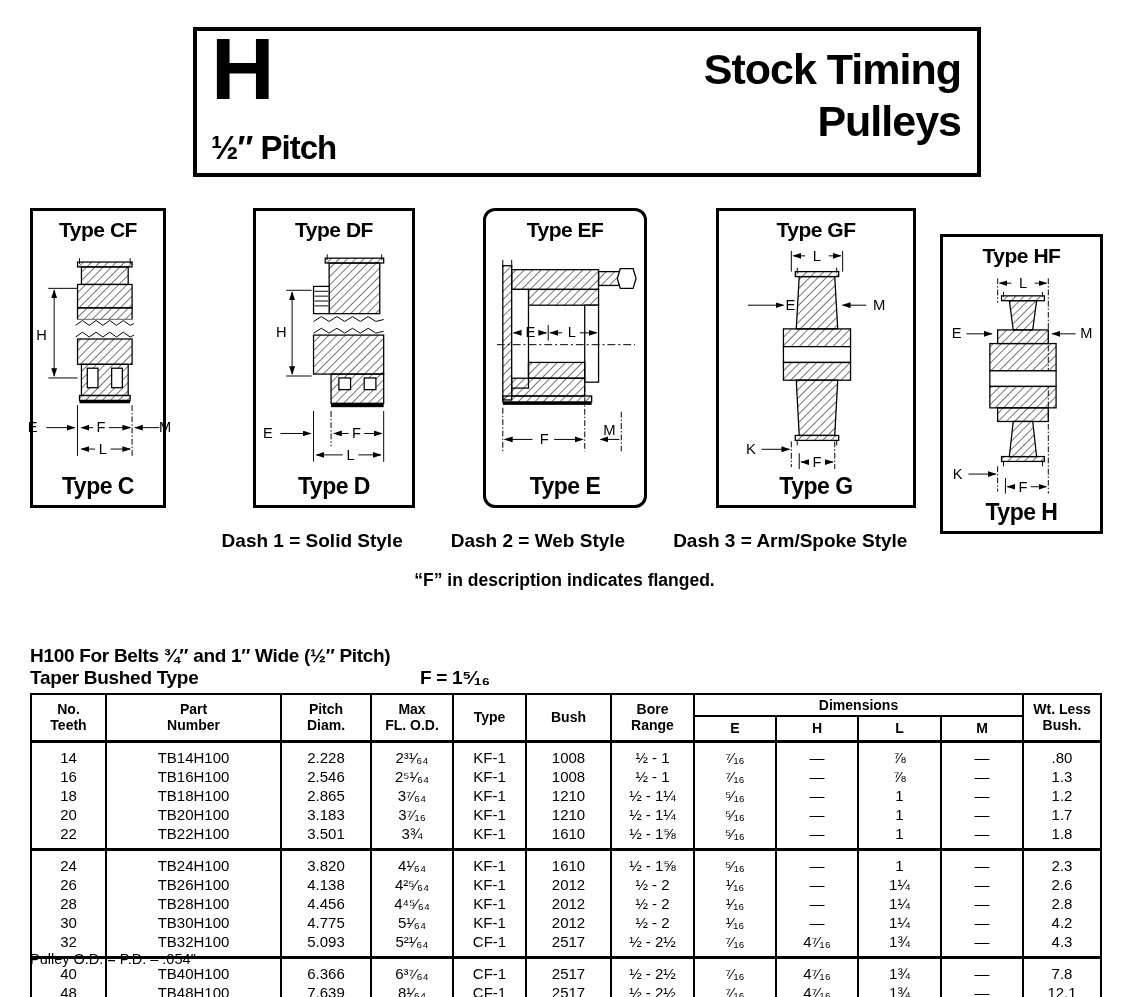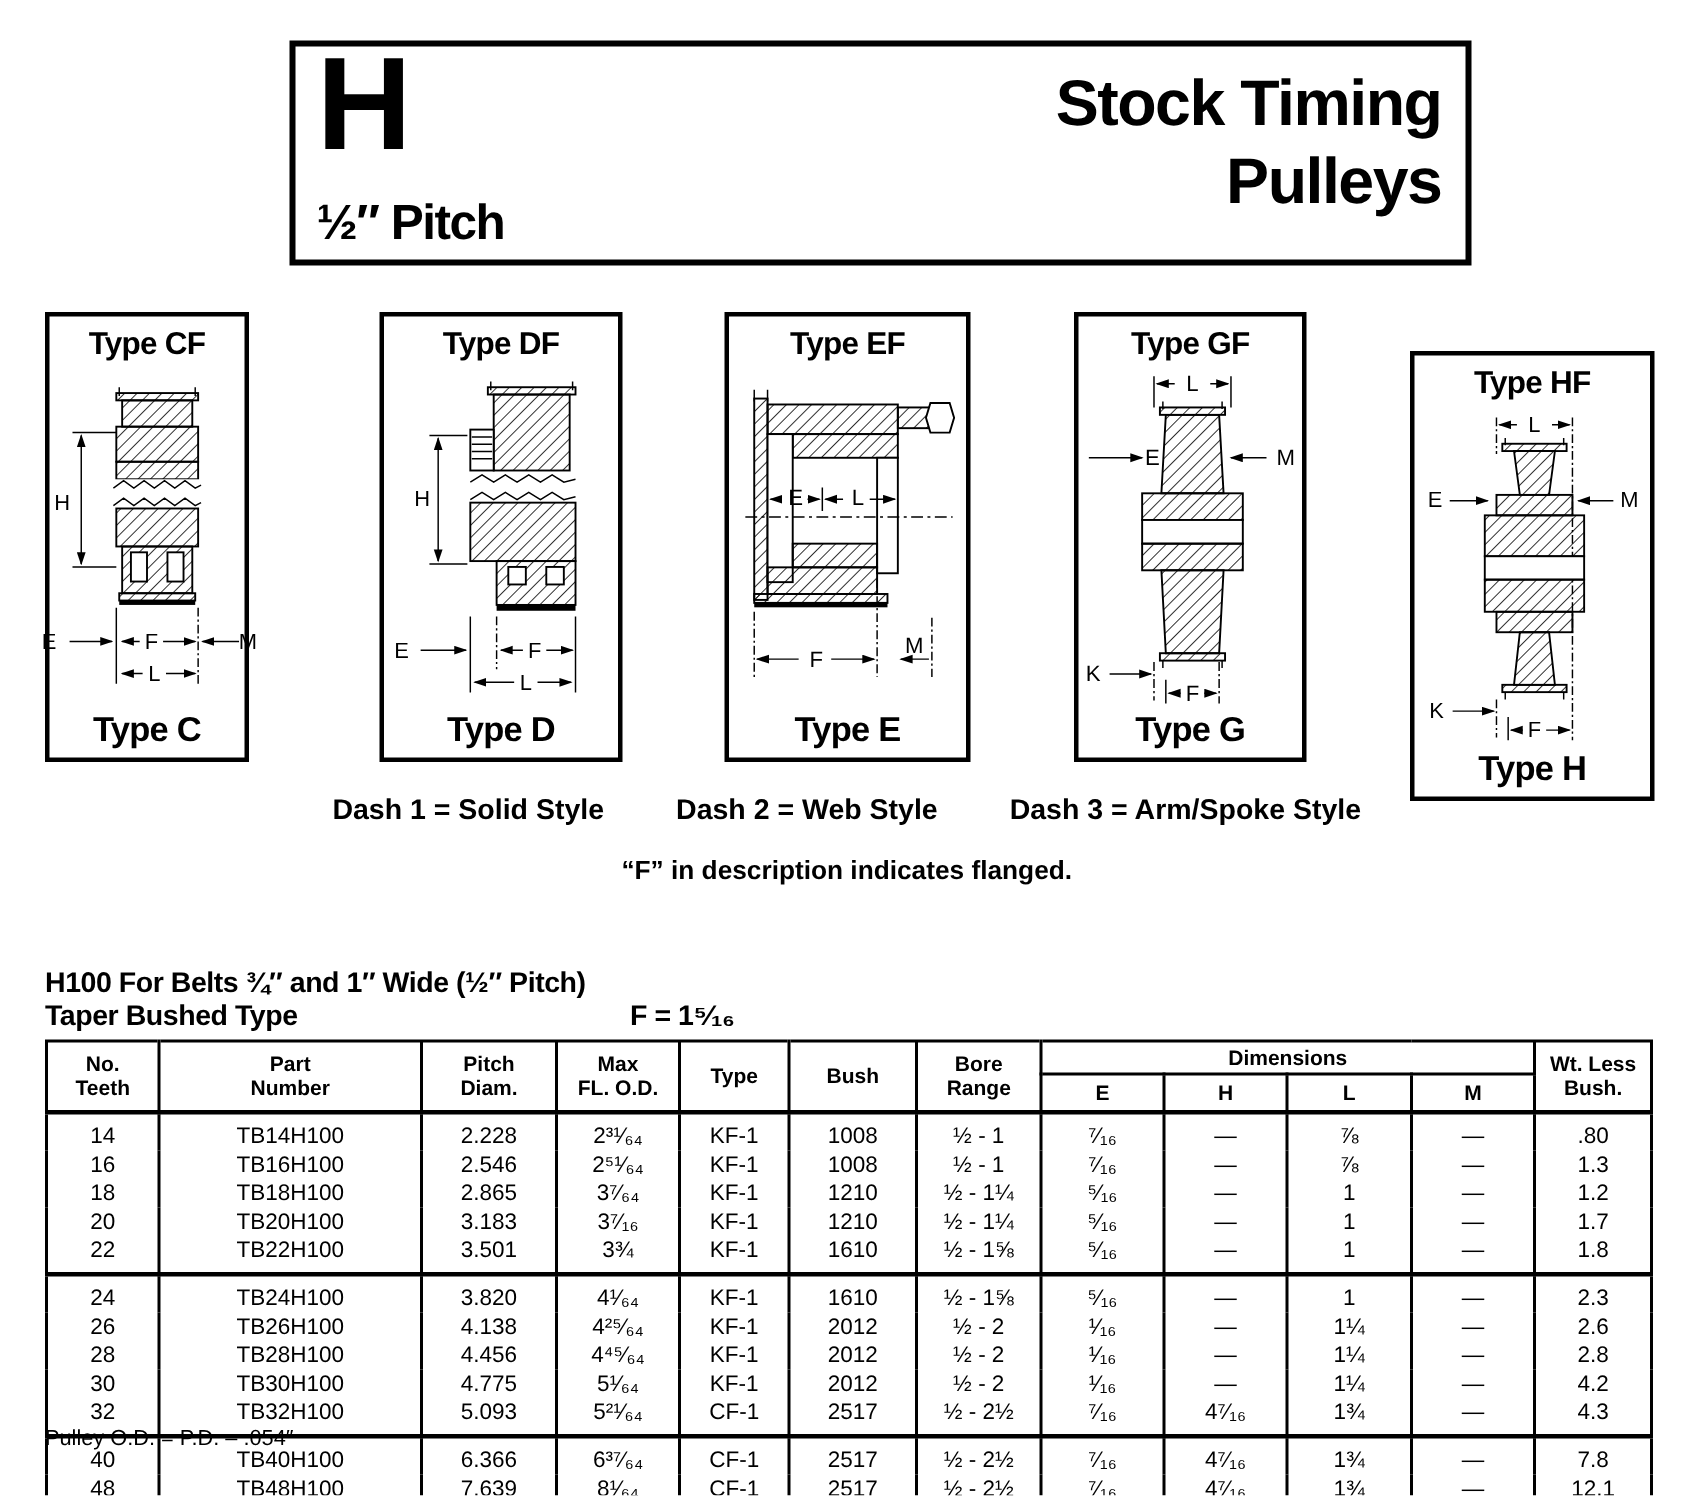--- a/index.html
+++ b/index.html
@@ -13,22 +13,22 @@
   .series { position:absolute; left:14px; top:-6px; font-size:88px; font-weight:bold; letter-spacing:-3px; line-height:1.0; }
   .pitch  { position:absolute; left:14px; bottom:6px; font-size:33px; font-weight:bold; letter-spacing:-1px; }
   .product { position:absolute; right:16px; top:12px; text-align:right; font-size:43px; font-weight:bold; line-height:1.22; letter-spacing:-1px; }
   
   .dbox { position:absolute; top:208px; height:300px; border:3px solid #000; display:flex; flex-direction:column; align-items:center; }
   .dbox .dtitle { font-size:21px; font-weight:bold; margin-top:7px; letter-spacing:-0.5px; }
   .dbox .dlabel { font-size:23px; font-weight:bold; margin-bottom:5px; letter-spacing:-0.5px; }
   .dbox svg { flex:1 1 auto; }
   #dbox0 { left:30px;  width:136px; }
   #dbox1 { left:253px; width:162px; }
-  #dbox2 { left:483px; width:164px; }
-  #dbox3 { left:716px; width:155px; }
+  #dbox2 { left:483px; width:164px;border-radius:12px; }
+  #dbox3 { left:716px; width:200px; }
   #dbox4 { left:940px; width:163px;margin-top:26px; }
   svg .shape { stroke:#000; stroke-width:1.3; }
   svg .dim   { stroke:#000; stroke-width:1; fill:none; }
   svg text { font:15px "Liberation Sans","DejaVu Sans",sans-serif; fill:#000; text-anchor:middle; }
   
   .dash-notes { position:absolute; left:0; top:530px; width:100%; display:flex; justify-content:center; column-gap:48px; font-size:19px; font-weight:bold; }
   .flanged-note { position:absolute; left:0; top:570px; width:100%; text-align:center; font-size:17.5px; font-weight:bold; }
   
   .table-section { position:absolute; left:30px; top:616px; width:1070px;margin-top:29px; }
   .tbl-title { font-size:19px; font-weight:bold; line-height:1.14; position:relative; letter-spacing:-0.3px; }

